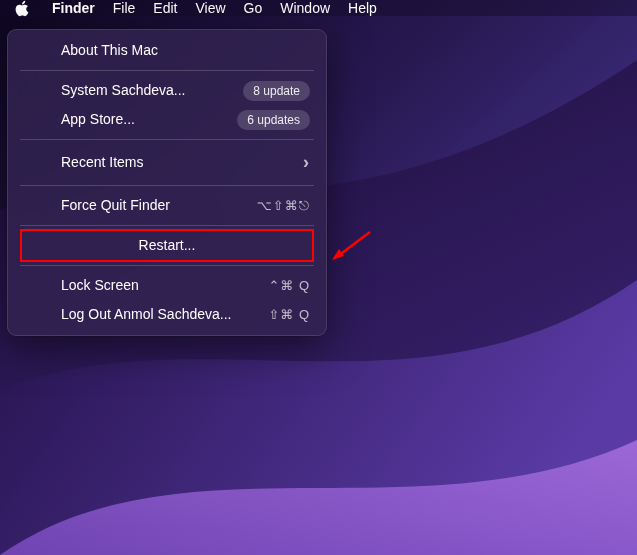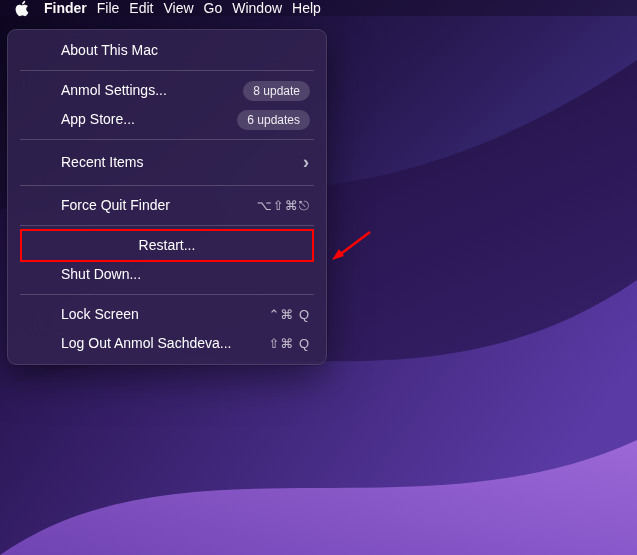--- a/index.html
+++ b/index.html
@@ -21,21 +21,21 @@
     .menubar {
       position: relative;
       z-index: 2;
       height: 16px;
       background: rgba(20, 10, 40, 0.45);
       display: flex;
       align-items: center;
       padding: 0 10px 0 14px;
       color: #fff;
       font-size: 14px;
-      gap: 10px;
+      gap: 18px;
     }
     .menubar .apple-logo {
       display: flex; align-items: center; justify-content: center;
       margin-right: 4px;
     }
     .menubar .item { cursor: default; font-weight: 400; }
     .menubar .item.bold { font-weight: 700; }
     .dropdown {
       position: absolute;
       z-index: 3;
@@ -134,44 +134,41 @@
   <span class="item">Window</span>
   <span class="item">Help</span>
 </div>
 
 <div class="dropdown">
   <div class="menu-row">
     <span>About This Mac</span>
   </div>
   <div class="divider"></div>
   <div class="menu-row">
-    <span>Anmol Settings...</span>
+    <span>System Sachdeva...</span>
     <span class="badge">8 update</span>
   </div>
   <div class="menu-row">
     <span>App Store...</span>
     <span class="badge">6 updates</span>
   </div>
   <div class="divider"></div>
   <div class="menu-row">
     <span>Recent Items</span>
     <span class="chevron" style="font-size:18px;font-weight:600;">›</span>
   </div>
   <div class="divider"></div>
   <div class="menu-row">
     <span>Force Quit Finder</span>
     <span class="shortcut">⌥⇧⌘⎋</span>
   </div>
   <div class="divider"></div>
   <div class="menu-row highlighted">
     <span>Restart...</span>
   </div>
-  <div class="menu-row">
-    <span>Shut Down...</span>
-  </div>
   <div class="divider"></div>
   <div class="menu-row">
     <span>Lock Screen</span>
     <span class="shortcut">⌃⌘ Q</span>
   </div>
   <div class="menu-row">
     <span>Log Out Anmol Sachdeva...</span>
     <span class="shortcut">⇧⌘ Q</span>
   </div>
 </div>

